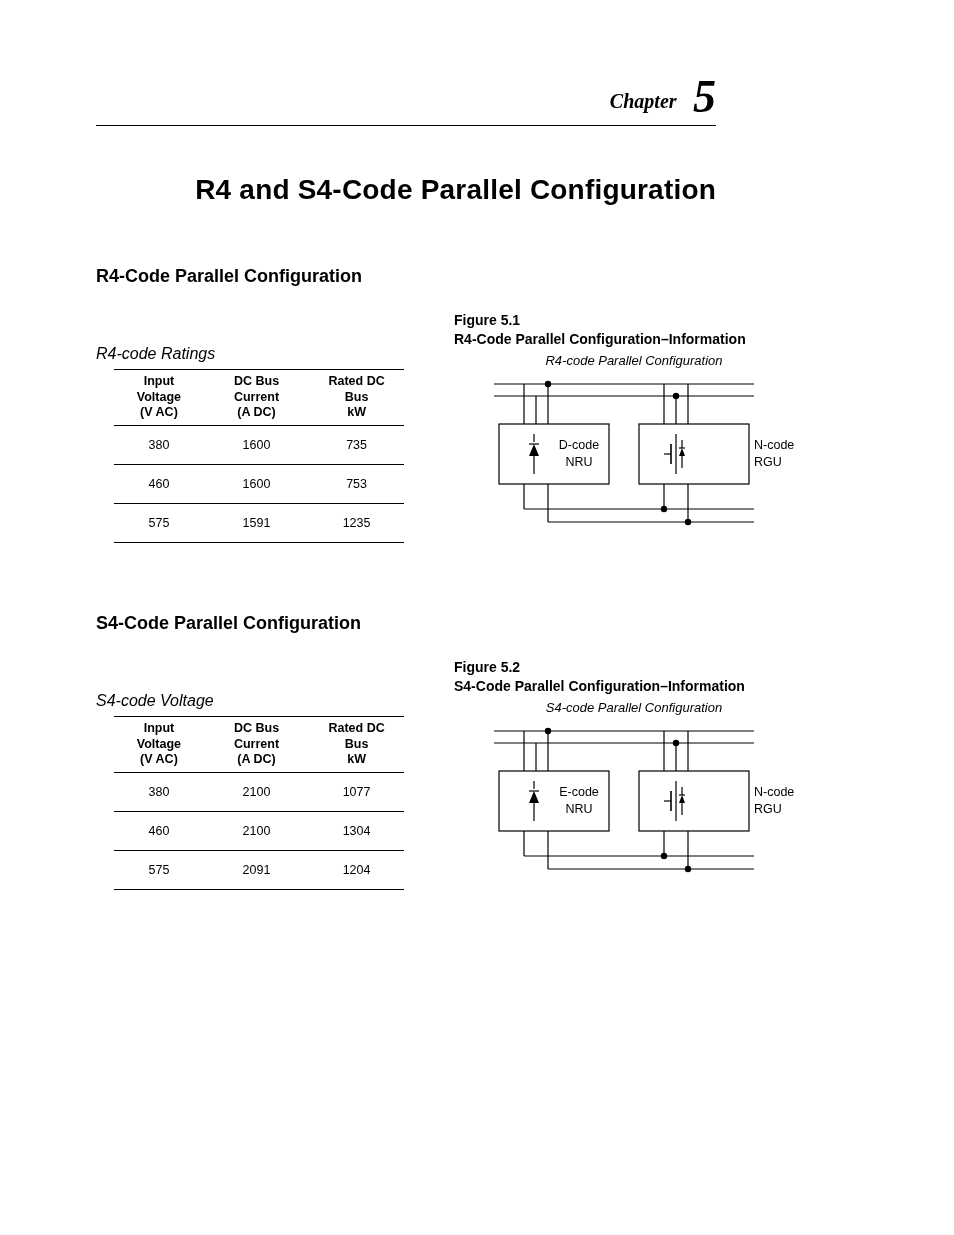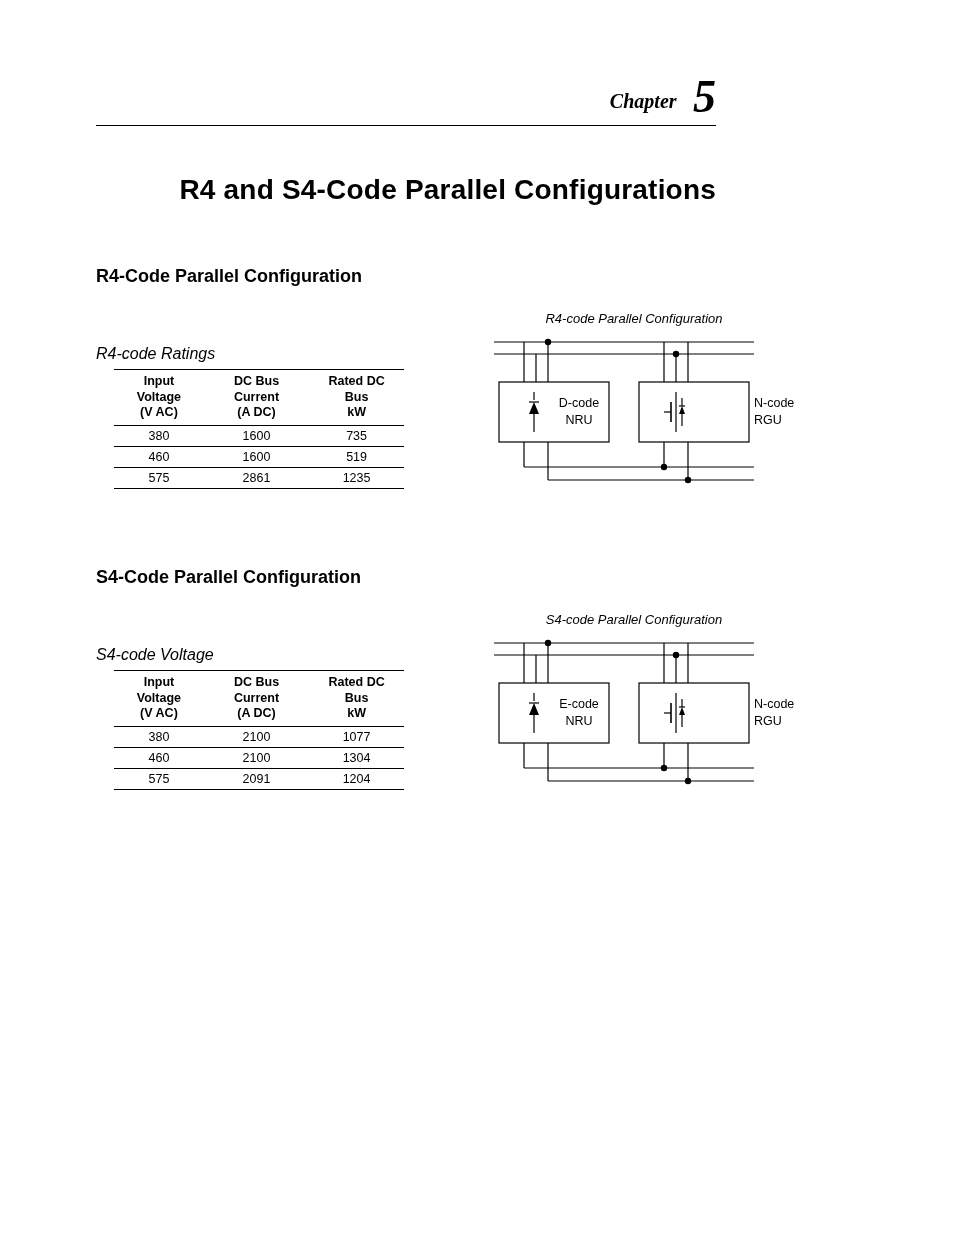--- a/index.html
+++ b/index.html
@@ -91,21 +91,21 @@
     line-height: 1.25;
     padding: 4px 6px;
     border-top: 1.2px solid #000;
     border-bottom: 1.2px solid #000;
     text-align: center;
     vertical-align: top;
   }
   .ratings-table td {
     font-family: Arial, Helvetica, sans-serif;
     font-size: 12.5px;
-    padding: 3px 6px;
+    padding: 12px 6px;
     border-bottom: 0.8px solid #000;
     text-align: center;
   }
   .ratings-table tr:last-child td {
     border-bottom: 1.2px solid #000;
   }
   .diagram {
     display: block;
     margin: 0 auto;
   }
@@ -117,21 +117,21 @@
 </head>
 <body>
 
 <div class="page">
 
   <div class="chapter-header">
     <span class="label">Chapter</span>
     <span class="num">5</span>
   </div>
 
-  <h1 class="page-title">R4 and S4-Code Parallel Configurations</h1>
+  <h1 class="page-title">R4 and S4-Code Parallel Configuration</h1>
 
   <h2 class="section-heading">R4-Code Parallel Configuration</h2>
 
   <div class="config-block">
     <div class="left-col">
       <div style="height:34px"></div>
       <p class="ratings-label">R4-code Ratings</p>
       <table class="ratings-table">
         <thead>
           <tr>
@@ -142,31 +142,35 @@
         </thead>
         <tbody>
           <tr>
               <td>380</td>
               <td>1600</td>
               <td>735</td>
             </tr>
           <tr>
               <td>460</td>
               <td>1600</td>
-              <td>519</td>
+              <td>753</td>
             </tr>
           <tr>
               <td>575</td>
-              <td>2861</td>
+              <td>1591</td>
               <td>1235</td>
             </tr>
         </tbody>
       </table>
     </div>
     <div class="right-col">
+      <p class="fig-caption">
+        <span>Figure 5.1</span><br>
+        <span>R4-Code Parallel Configuration–Information</span>
+      </p>
       <p class="config-subtitle">R4-code Parallel Configuration</p>
       <svg class="diagram" width="360" height="165" viewBox="0 0 360 165">
 
         <line x1="40" y1="10" x2="300" y2="10" stroke="#000" stroke-width="1.2"></line>
         <line x1="40" y1="22" x2="300" y2="22" stroke="#000" stroke-width="1.2"></line>
 
         <line x1="70" y1="10" x2="70" y2="50" stroke="#000" stroke-width="1.2"></line>
         <line x1="82" y1="22" x2="82" y2="50" stroke="#000" stroke-width="1.2"></line>
         <line x1="94" y1="10" x2="94" y2="50" stroke="#000" stroke-width="1.2"></line>
         <circle cx="94" cy="10" r="3.2" fill="#000"></circle>
@@ -236,20 +240,24 @@
             </tr>
           <tr>
               <td>575</td>
               <td>2091</td>
               <td>1204</td>
             </tr>
         </tbody>
       </table>
     </div>
     <div class="right-col">
+      <p class="fig-caption">
+        <span>Figure 5.2</span><br>
+        <span>S4-Code Parallel Configuration–Information</span>
+      </p>
       <p class="config-subtitle">S4-code Parallel Configuration</p>
       <svg class="diagram" width="360" height="165" viewBox="0 0 360 165">
         <line x1="40" y1="10" x2="300" y2="10" stroke="#000" stroke-width="1.2"></line>
         <line x1="40" y1="22" x2="300" y2="22" stroke="#000" stroke-width="1.2"></line>
         <line x1="70" y1="10" x2="70" y2="50" stroke="#000" stroke-width="1.2"></line>
         <line x1="82" y1="22" x2="82" y2="50" stroke="#000" stroke-width="1.2"></line>
         <line x1="94" y1="10" x2="94" y2="50" stroke="#000" stroke-width="1.2"></line>
         <circle cx="94" cy="10" r="3.2" fill="#000"></circle>
         <line x1="210" y1="10" x2="210" y2="50" stroke="#000" stroke-width="1.2"></line>
         <line x1="222" y1="22" x2="222" y2="50" stroke="#000" stroke-width="1.2"></line>

